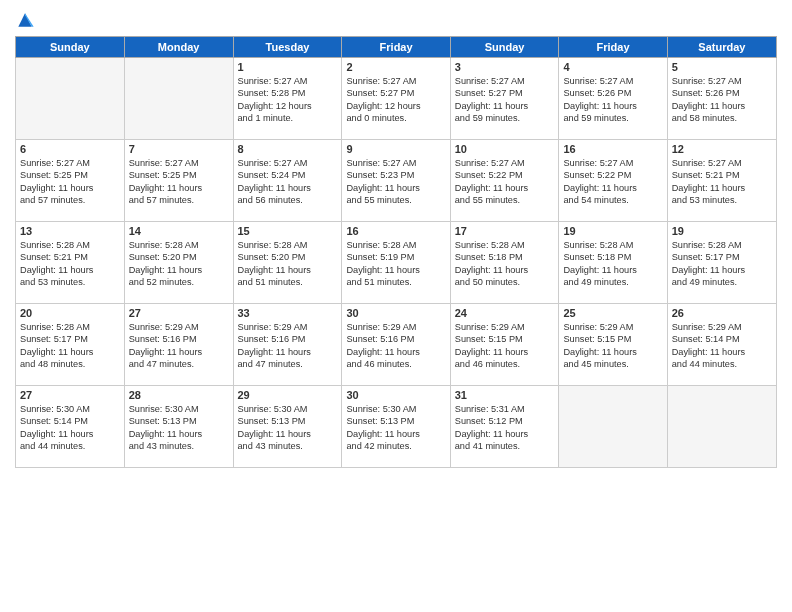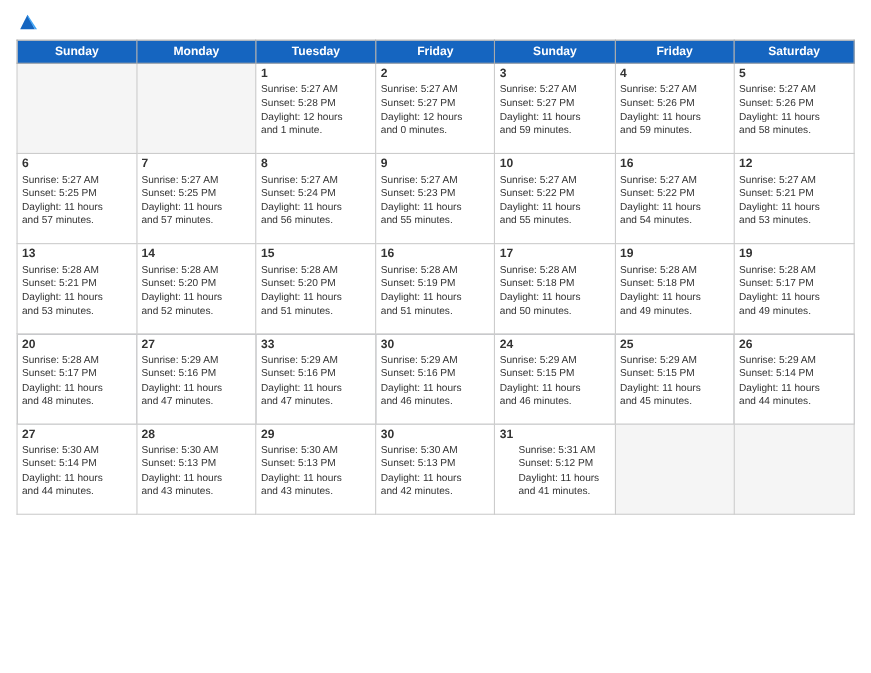--- a/index.html
+++ b/index.html
@@ -347,21 +347,21 @@
           </td>
           <td>
             <div class="day-num">30</div>
             <div class="day-info" style="white-space: pre-line;">Sunrise: 5:30 AM
 Sunset: 5:13 PM
 Daylight: 11 hours
 and 42 minutes.</div>
           </td>
           <td>
             <div class="day-num">31</div>
-            <div class="day-info" style="white-space: pre-line; margin-left: 17px;">Sunrise: 5:31 AM
+            <div class="day-info" style="white-space: pre-line;">Sunrise: 5:31 AM
 Sunset: 5:12 PM
 Daylight: 11 hours
 and 41 minutes.</div>
           </td>
           <td class="empty"></td>
           <td class="empty"></td>
         </tr>
       </tbody>
   </table>
 </div>

